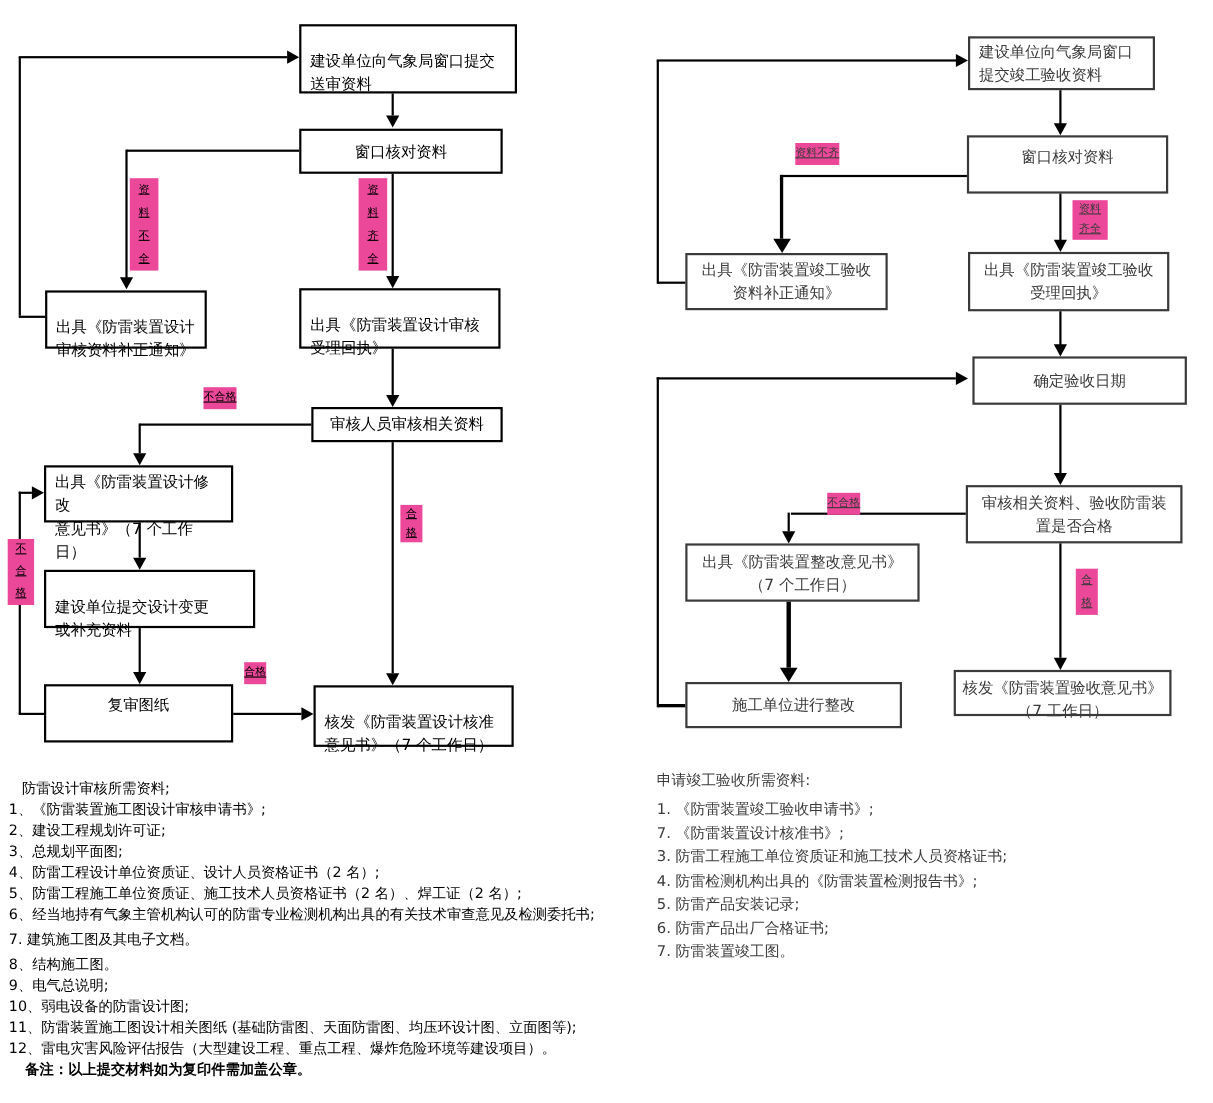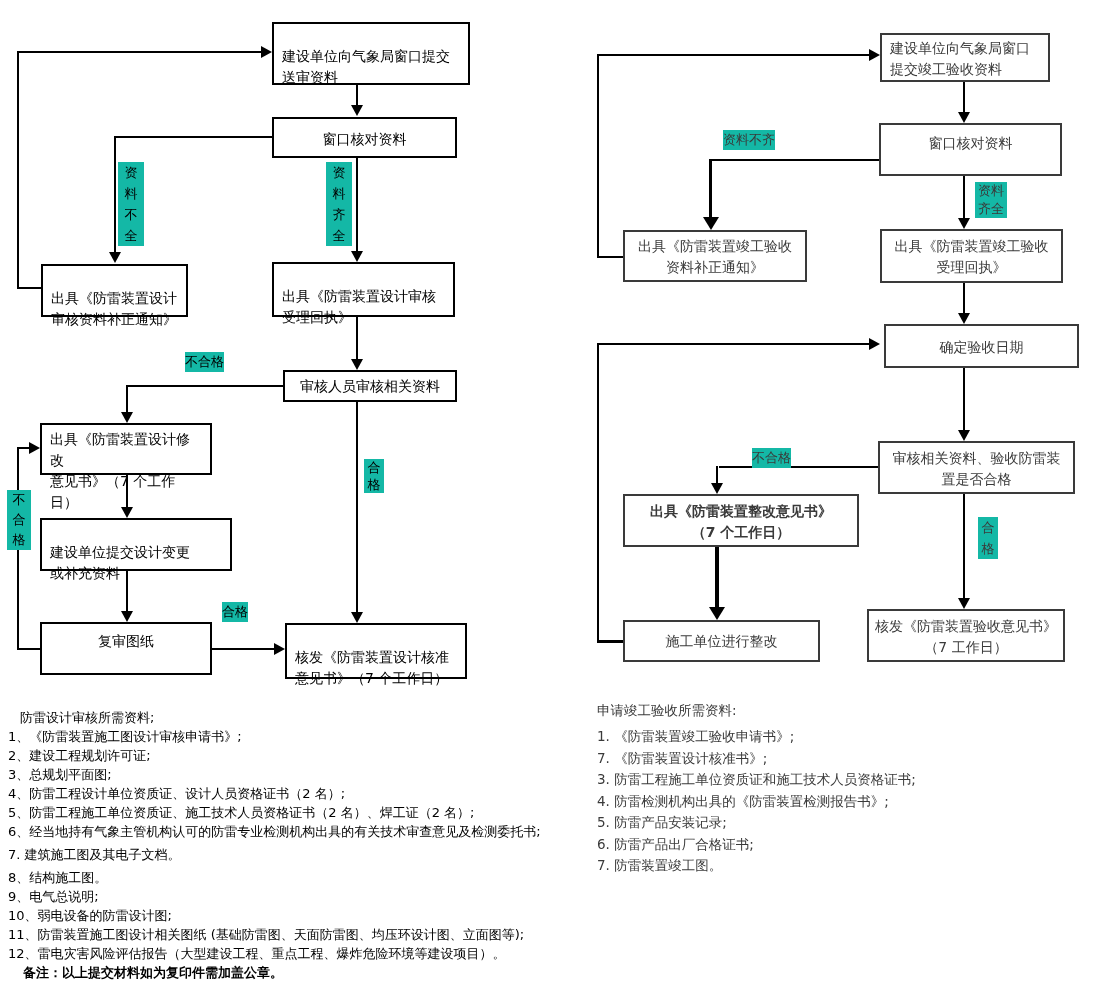--- a/index.html
+++ b/index.html
@@ -1,21 +1,21 @@
 <!DOCTYPE html>
 <html><head>
 <meta charset="utf-8">
 <style>
   html,body{margin:0;padding:0;background:#fff;}
   #page{position:relative;width:1103px;height:1003px;background:#fff;overflow:hidden;
         font-family:"DejaVu Sans","Liberation Sans",sans-serif;color:#000;}
   .box{position:absolute;box-sizing:border-box;border:2px solid #000;background:#fff;
        font-size:14px;line-height:21px;white-space:pre-line;padding:22px 8px;}
   .c{text-align:center;}
-  .lbl{position:absolute;font-size:13px;line-height:20px;white-space:pre-line;background:#14b8a6;}
+  .lbl{position:absolute;font-size:10px;line-height:20px;white-space:pre-line;background:#ec4899;text-decoration:underline;}
   .ctr{text-align:center;}
   .h{position:absolute;background:#000;height:2px;}
   .v{position:absolute;background:#000;width:2px;}
   .ad{position:absolute;width:0;height:0;border-left:6px solid transparent;
       border-right:6px solid transparent;border-top:11px solid #000;}
   .ar{position:absolute;width:0;height:0;border-top:6px solid transparent;
       border-bottom:6px solid transparent;border-left:11px solid #000;}
   .adb{position:absolute;width:0;height:0;border-left:8px solid transparent;
       border-right:8px solid transparent;border-top:13px solid #000;}
   .rgt{color:#3a3a3a;}
@@ -109,24 +109,24 @@
   <div class="box rgt" style="left:880px;top:33px;width:170px;height:49px;padding:3px 8px;">建设单位向气象局窗口
 提交竣工验收资料</div>
   <div class="box c rgt" style="left:879px;top:123px;width:183px;height:53px;padding:8px 4px 0;">窗口核对资料</div>
   <div class="box c rgt" style="left:623px;top:230px;width:184px;height:52px;padding:4px 4px 0;">出具《防雷装置竣工验收
 资料补正通知》</div>
   <div class="box c rgt" style="left:880px;top:229px;width:183px;height:54px;padding:5px 4px 0;">出具《防雷装置竣工验收
 受理回执》</div>
   <div class="box c rgt" style="left:884px;top:324px;width:195px;height:44px;padding:11px 4px 0;">确定验收日期</div>
   <div class="box c rgt" style="left:878px;top:441px;width:197px;height:53px;padding:5px 4px 0;">审核相关资料、验收防雷装
 置是否合格</div>
-  <div class="box c rgt" style="left:623px;top:494px;width:236px;height:53px;padding:5px 2px 0;font-weight:bold;">出具《防雷装置整改意见书》
+  <div class="box c rgt" style="left:623px;top:494px;width:213px;height:53px;padding:5px 2px 0;">出具《防雷装置整改意见书》
 （7 个工作日）</div>
   <div class="box c rgt" style="left:623px;top:620px;width:197px;height:42px;padding:9px 4px 0;">施工单位进行整改</div>
-  <div class="box c rgt" style="left:867px;top:609px;width:198px;height:53px;padding:5px 2px 0;">核发《防雷装置验收意见书》
+  <div class="box c rgt" style="left:867px;top:609px;width:198px;height:42px;padding:5px 2px 0;">核发《防雷装置验收意见书》
 （7 工作日）</div>
 
   <div class="v" style="left:597px;top:55px;height:203px;"></div>
   <div class="h" style="left:598px;top:256px;width:25px;"></div>
   <div class="h" style="left:597px;top:54px;width:273px;"></div>
   <div class="ar" style="left:869px;top:49px;"></div>
 
   <div class="v" style="left:963px;top:82px;height:31px;"></div>
   <div class="ad" style="left:958px;top:112px;"></div>
 

